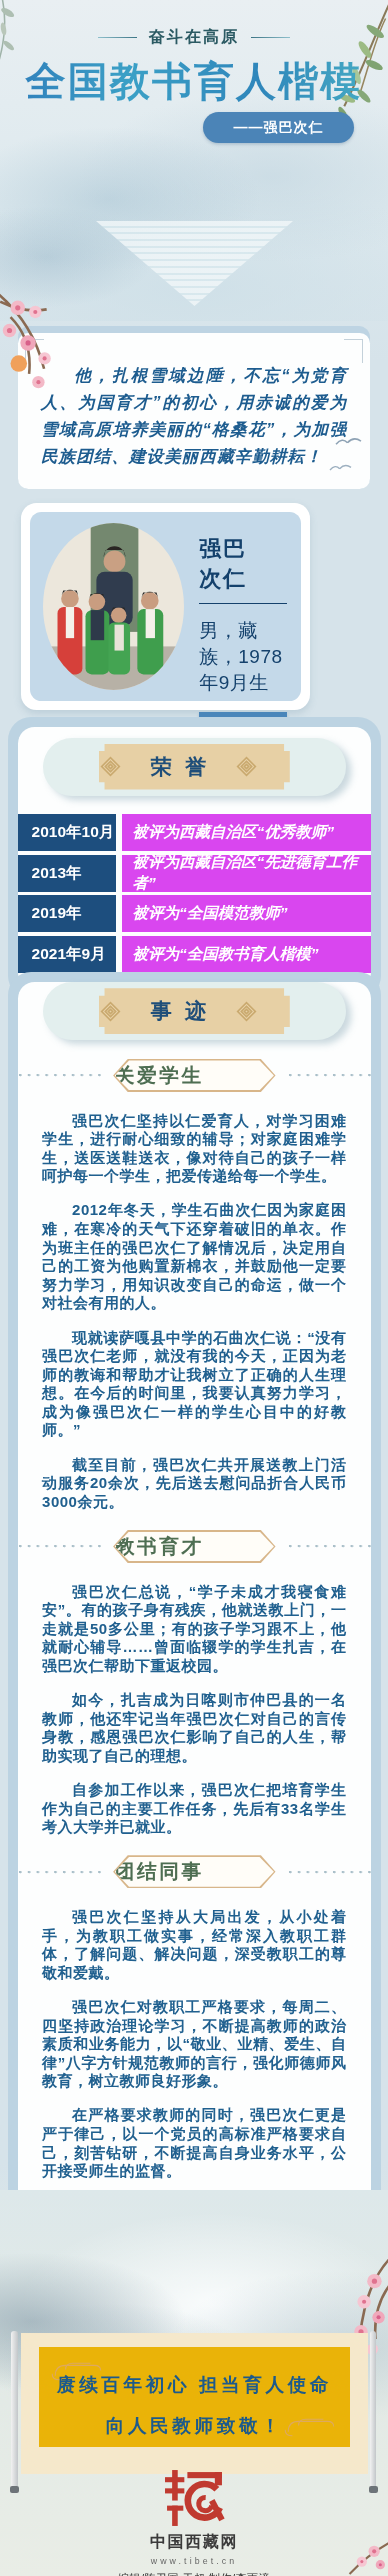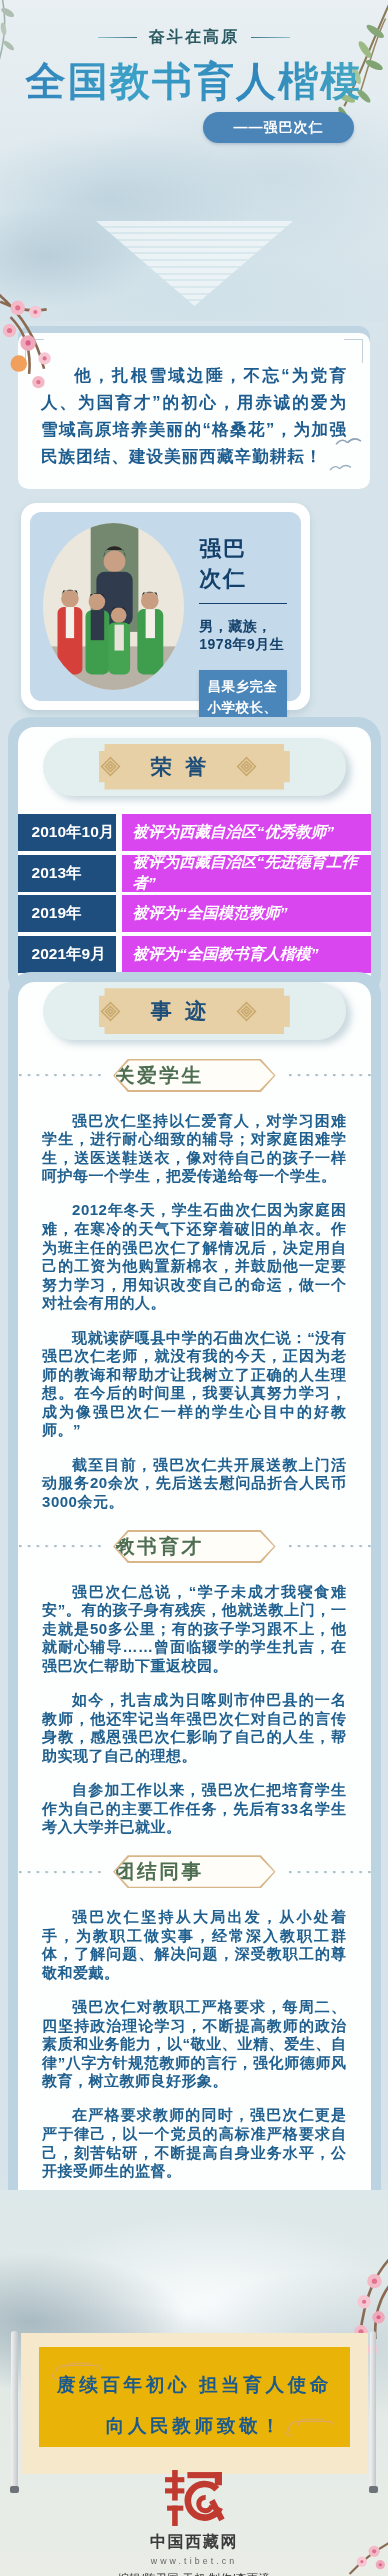--- a/index.html
+++ b/index.html
@@ -28,35 +28,35 @@
   .name-badge{position:absolute;top:112px;left:203px;width:151px;height:31px;border-radius:15.5px;
     background:#4b84b7;color:#fff;font-size:14px;font-weight:700;letter-spacing:1px;
     display:flex;align-items:center;justify-content:center;box-shadow:0 1.6px 3.1px rgba(40,80,120,.25);}
   .willow{position:absolute;right:-3.1px;top:3.1px;}
   .leaf-tl{position:absolute;left:-4.1px;top:-5.2px;}
   
   .blossom-left{position:absolute;left:-5.2px;top:281px;z-index:5;}
   .quote-card{position:absolute;top:326px;left:18px;width:352px;height:163px;border-radius:11.4px;background:#bed4e3;}
   .quote-white{position:absolute;left:0;right:0;top:7.2px;bottom:0;background:#fdfefe;border-radius:10.3px;}
   .quote-text{padding:29px 23px 0 23px;font-size:16.6px;line-height:27px;font-weight:700;color:#1d5c8f;
-    text-align:justify;text-indent:2em;letter-spacing:1px;}
+    text-align:justify;text-indent:2em;letter-spacing:1px;font-style:italic;}
   .corner{position:absolute;width:17.6px;height:23px;opacity:.8;}
   .corner.tl{left:7.2px;top:6.2px;border-left:1px solid #b6c6d2;border-top:1px solid #b6c6d2;}
   .corner.tr{right:7.2px;top:6.2px;border-right:1px solid #b6c6d2;border-top:1px solid #b6c6d2;}
   .cranes{position:absolute;right:8.3px;top:103px;}
   .cranes2{position:absolute;right:17.6px;top:130px;}
   
   .profile-card{position:absolute;top:503px;left:21px;width:289px;height:207px;background:#ffffff;border-radius:15.5px;
     box-shadow:0 3.1px 7.2px rgba(120,150,170,.25);}
   .profile-inner{position:absolute;left:9.3px;right:9.3px;top:9.3px;bottom:9.3px;background:#c4d9e9;border-radius:11.4px;}
   .photo{position:absolute;left:12.4px;top:10.3px;width:141px;height:167px;}
   .profile-right{position:absolute;left:169px;top:22px;right:13.5px;}
   .p-name{display:inline-block;font-size:22px;font-weight:700;color:#14416c;letter-spacing:1.6px;
     border-bottom:1.6px solid #14416c;padding:0 17.6px 8.3px 0;}
-  .p-basic{margin-top:14.5px;font-size:14px;font-weight:700;color:#14416c;letter-spacing:0.5px;}
+  .p-basic{margin-top:14.5px;font-size:19px;font-weight:400;color:#14416c;letter-spacing:0.5px;}
   .p-pos{margin-top:15.5px;background:#4a86ba;color:#fff;font-size:13.5px;font-weight:700;line-height:1.55;
     padding:7.2px 8.3px;letter-spacing:0.5px;box-shadow:0 1.6px 3.1px rgba(40,80,120,.2);}
   
   .sec-card{position:absolute;left:7.8px;width:373px;background:#bcd3e2;border-radius:23px;}
   .honors-card{top:717px;height:282px;}
   .deeds-card{top:972px;}
   .card-white{position:absolute;left:10.3px;right:10.3px;top:10.3px;bottom:10.3px;background:#fdfefe;border-radius:16.6px;}
   .deeds-card .card-white{position:relative;left:0;right:0;top:0;bottom:0;margin:10.3px;padding-bottom:24px;}
   .strip{width:303px;height:58px;margin:10.3px auto 0;background:#e3efee;border-radius:29px;
     display:flex;align-items:center;justify-content:center;

